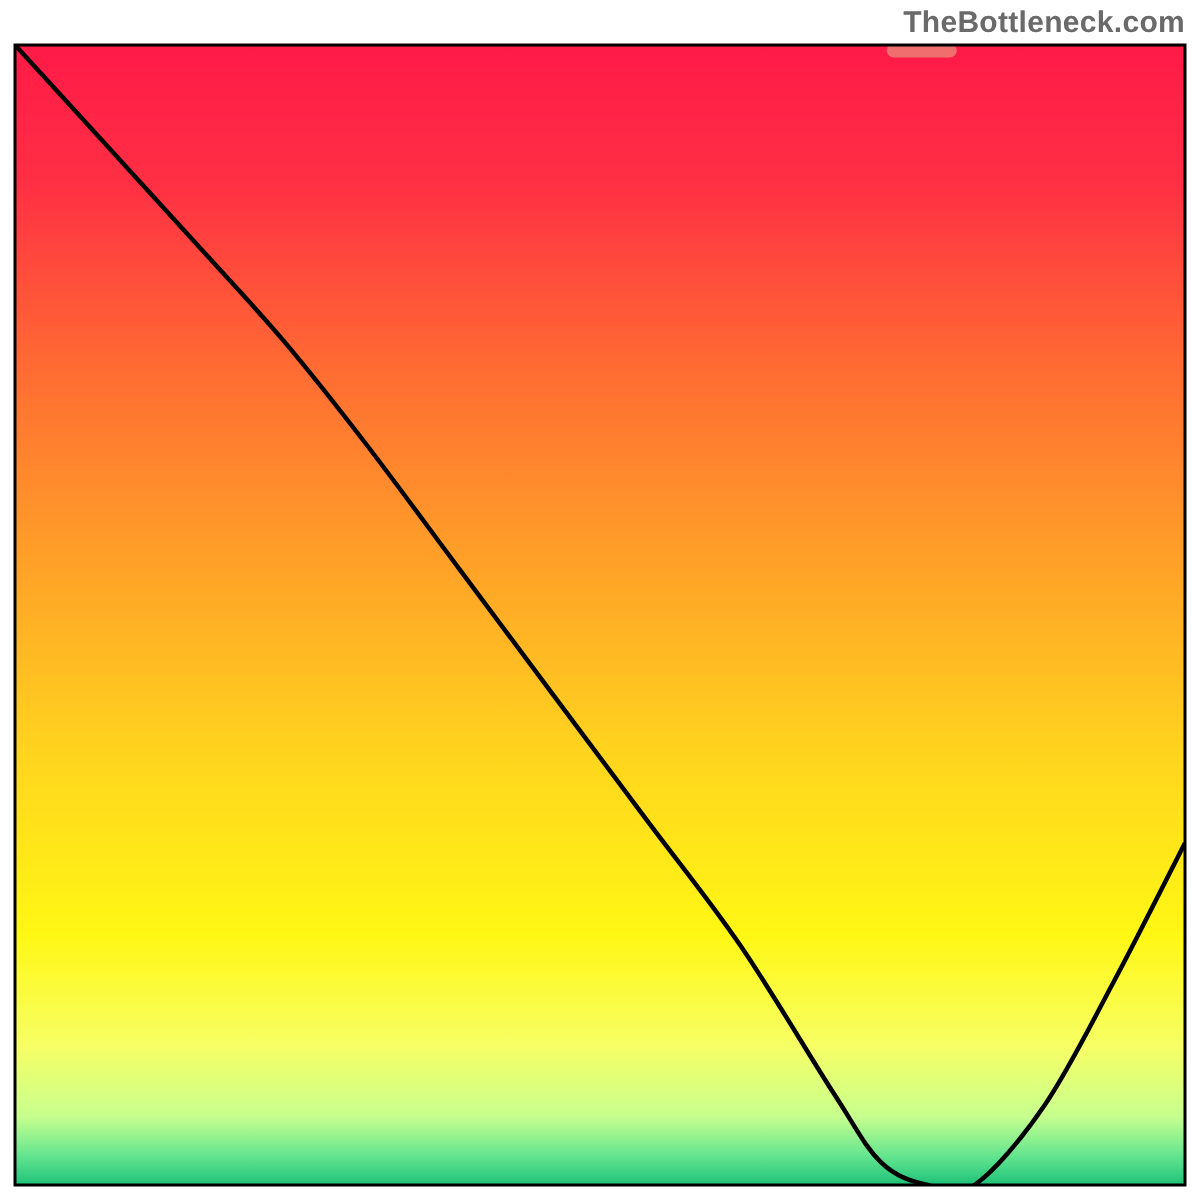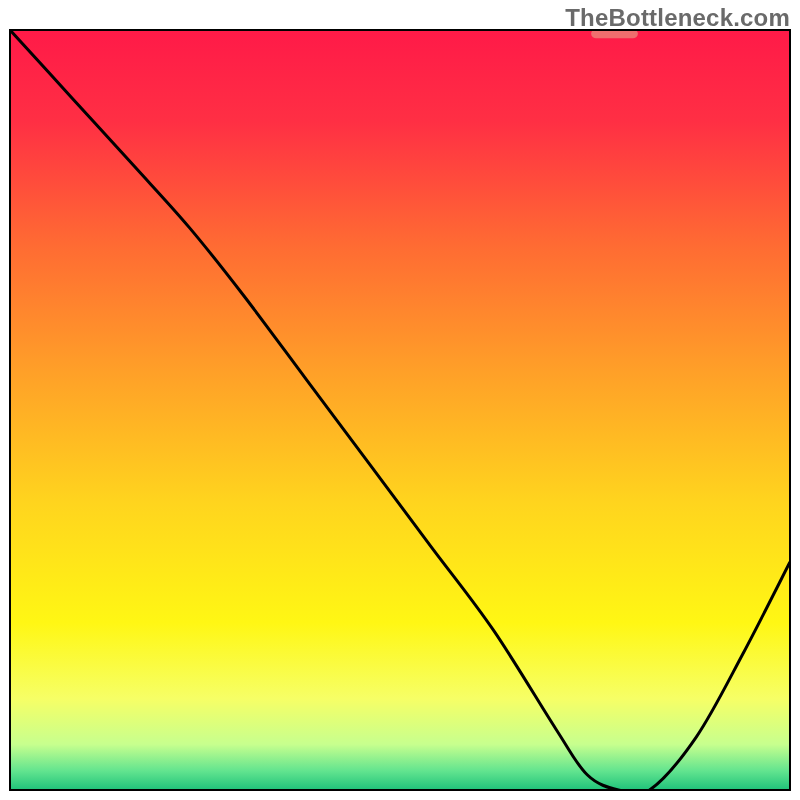--- a/index.html
+++ b/index.html
@@ -13,21 +13,21 @@
   }
   .stage {
     position: relative;
     width: 800px;
     height: 800px;
   }
   .watermark {
     position: absolute;
     top: 4px;
     right: 10px;
-    font-size: 24px;
+    font-size: 20px;
     font-weight: 600;
     color: #6a6a6a;
     letter-spacing: 0.2px;
     z-index: 10;
   }
   svg {
     display: block;
   }
 </style>
 </head>

